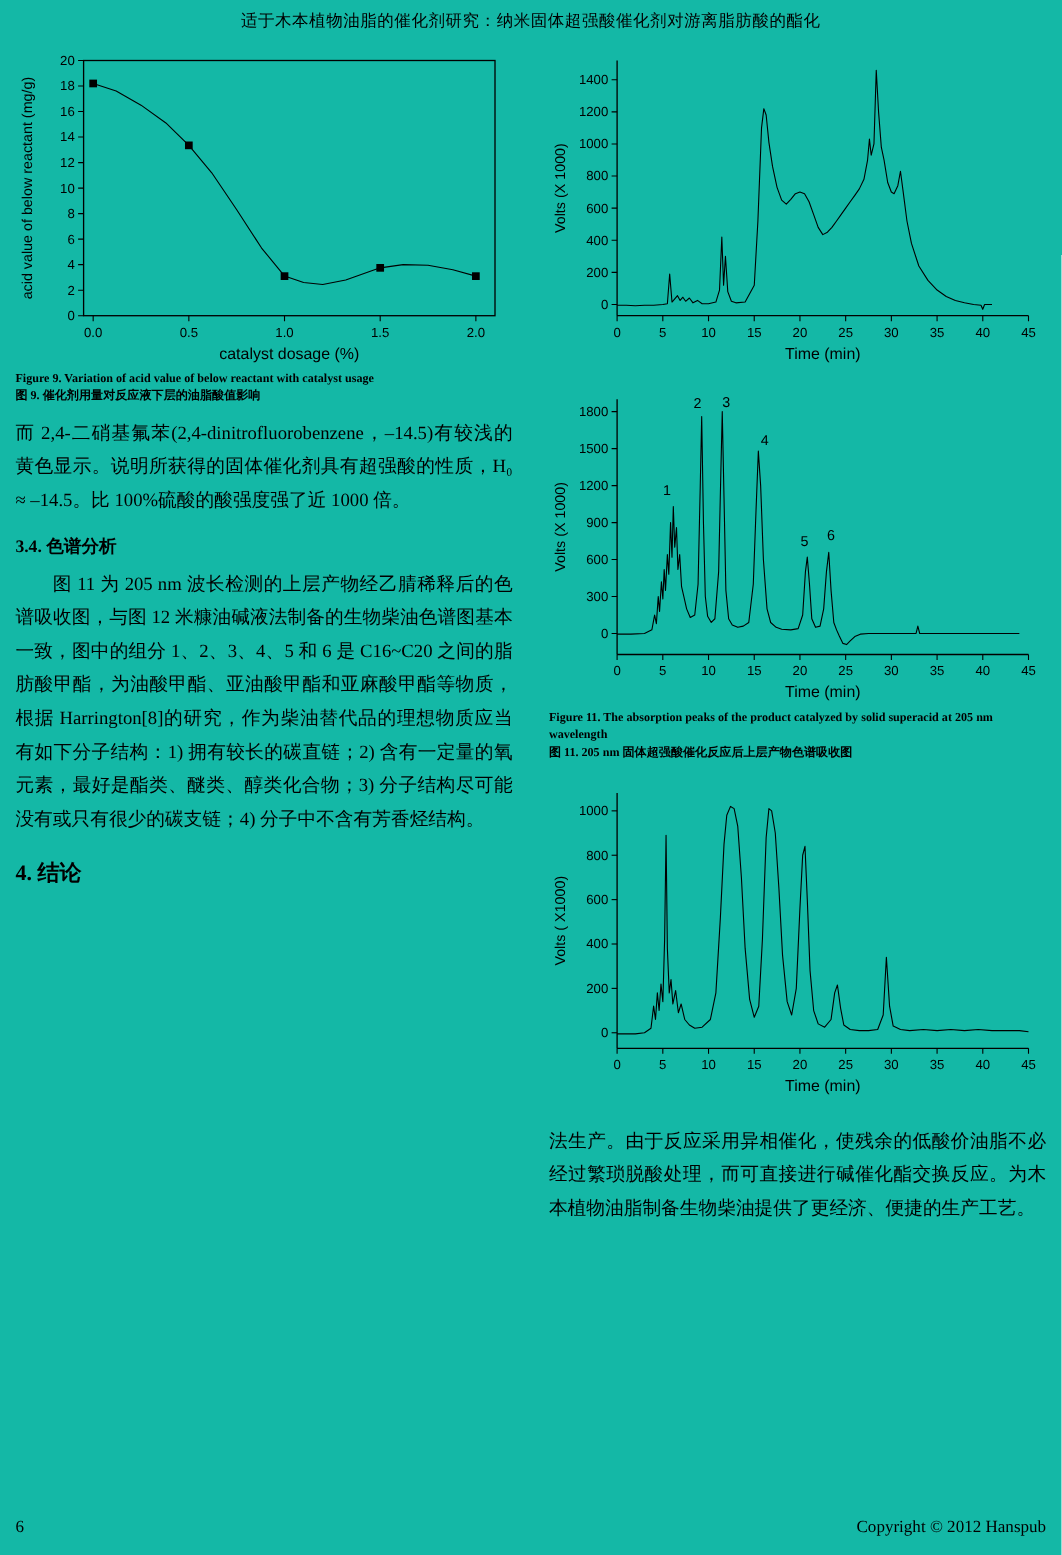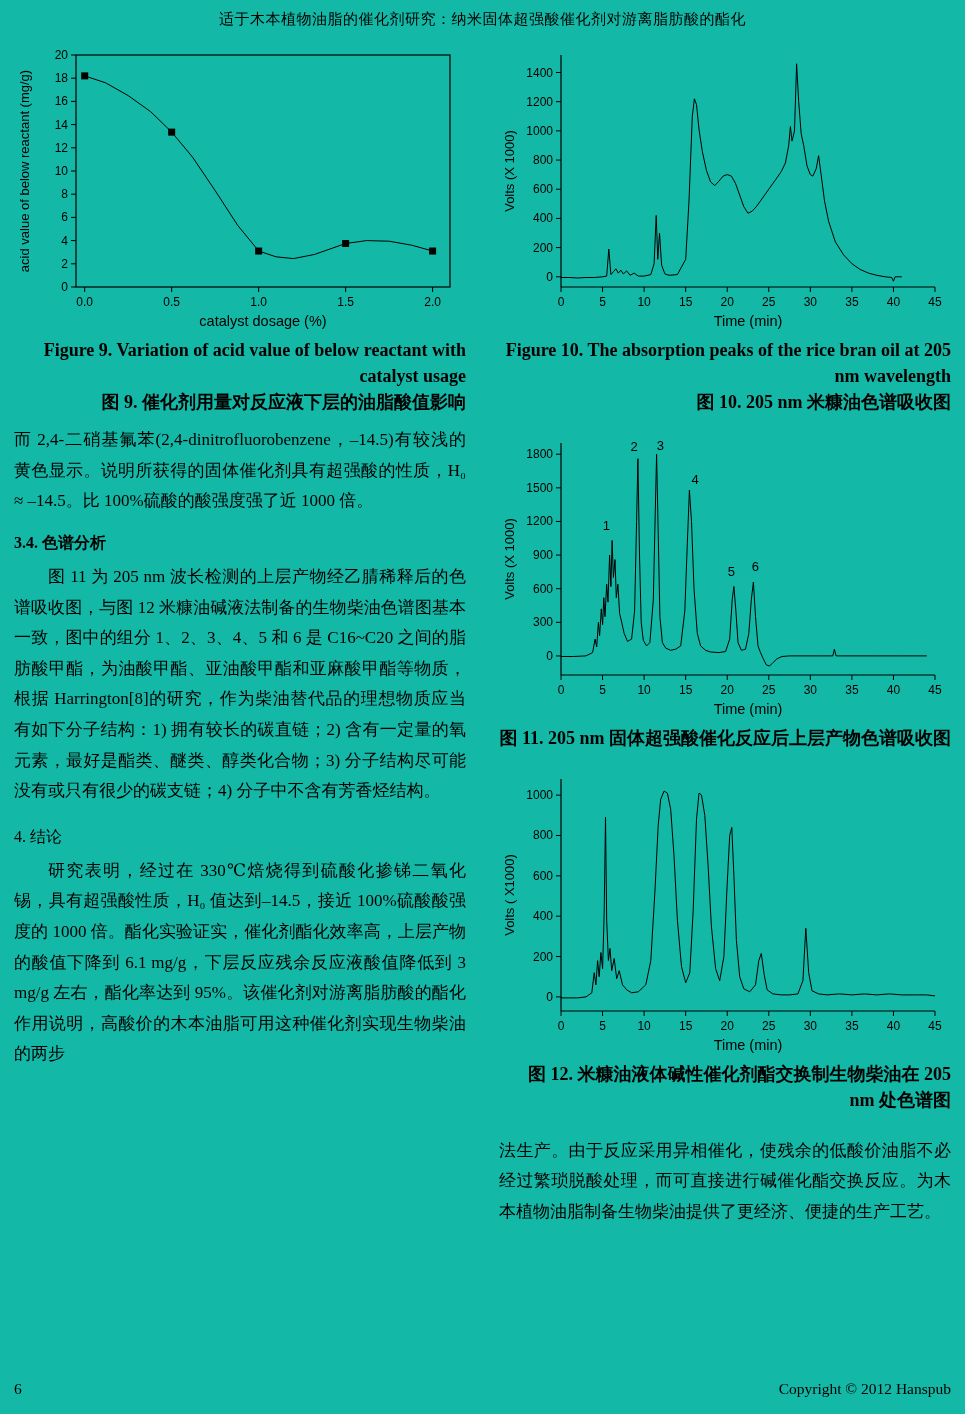--- a/index.html
+++ b/index.html
@@ -6,25 +6,25 @@
   .page{
     width:965px;height:1414px;background:#14b8a6;color:#000;
     position:relative;box-sizing:border-box;padding:10px 14px 0 14px;
     font-family:"Liberation Serif","DejaVu Serif",serif;overflow:hidden;
   }
   .header{text-align:center;font-size:15px;margin:0 0 12px 0;letter-spacing:0.5px;}
   .columns{display:flex;gap:33px;}
   .col{width:452px;}
   .figure{margin:2px 0 10px 0;}
   .chart{width:452px;height:292px;}
-  .caption{text-align:right;font-weight:bold;font-size:18px;line-height:1.45;margin-top:2px;}
+  .caption{text-align:left;font-weight:bold;font-size:11px;line-height:1.45;margin-top:2px;}
   .body-text{font-size:17px;line-height:1.8;text-align:justify;margin:8px 0;}
   .indent{text-indent:2em;}
   .sec{font-size:16px;font-weight:bold;margin:16px 0 4px 0;}
-  .sec-big{font-size:16px;font-weight:normal;margin:20px 0 6px 0;}
+  .sec-big{font-size:20px;font-weight:bold;margin:20px 0 6px 0;}
   .footer{
     position:absolute;left:14px;right:14px;bottom:16px;
     display:flex;justify-content:space-between;font-size:15.5px;
   }
   .fig-gap{margin-bottom:16px;}
   .cont-para{margin-top:22px;}
 </style>
 </head>
 <body>
 
@@ -90,21 +90,20 @@
 
       <p class="body-text">而 2,4-二硝基氟苯(2,4-dinitrofluorobenzene，–14.5)有较浅的黄色显示。说明所获得的固体催化剂具有超强酸的性质，H₀ ≈ –14.5。比 100%硫酸的酸强度强了近 1000 倍。</p>
 
       <div class="sec">3.4. 色谱分析</div>
 
 
       <p class="body-text indent">图 11 为 205 nm 波长检测的上层产物经乙腈稀释后的色谱吸收图，与图 12 米糠油碱液法制备的生物柴油色谱图基本一致，图中的组分 1、2、3、4、5 和 6 是 C16~C20 之间的脂肪酸甲酯，为油酸甲酯、亚油酸甲酯和亚麻酸甲酯等物质，根据 Harrington[8]的研究，作为柴油替代品的理想物质应当有如下分子结构：1) 拥有较长的碳直链；2) 含有一定量的氧元素，最好是酯类、醚类、醇类化合物；3) 分子结构尽可能没有或只有很少的碳支链；4) 分子中不含有芳香烃结构。</p>
 
       <div class="sec-big">4. 结论</div>
 
-      <p class="body-text indent">研究表明，经过在 330℃焙烧得到硫酸化掺锑二氧化锡，具有超强酸性质，H₀ 值达到–14.5，接近 100%硫酸酸强度的 1000 倍。酯化实验证实，催化剂酯化效率高，上层产物的酸值下降到 6.1 mg/g，下层反应残余反应液酸值降低到 3 mg/g 左右，酯化率达到 95%。该催化剂对游离脂肪酸的酯化作用说明，高酸价的木本油脂可用这种催化剂实现生物柴油的两步</p>
 
     </div>
 
     <div class="col">
 
       <div class="figure fig-gap">
         <div class="chart"><svg width="452" height="292" viewBox="0 0 452 292">
               <line x1="62" y1="12" x2="62" y2="244" stroke="#000" stroke-width="1.2"></line>
               <line x1="62" y1="244" x2="436" y2="244" stroke="#000" stroke-width="1.2"></line>
               <line x1="62" y1="244" x2="62" y2="249" stroke="#000"></line>
@@ -140,24 +139,20 @@
               <line x1="57" y1="87.87421383647799" x2="62" y2="87.87421383647799" stroke="#000"></line>
               <text x="54" y="91.87421383647799" text-anchor="end" font-size="12" font-family="&quot;Liberation Sans&quot;,&quot;DejaVu Sans&quot;,sans-serif" fill="#000">1000</text>
               <line x1="57" y1="58.69182389937106" x2="62" y2="58.69182389937106" stroke="#000"></line>
               <text x="54" y="62.69182389937106" text-anchor="end" font-size="12" font-family="&quot;Liberation Sans&quot;,&quot;DejaVu Sans&quot;,sans-serif" fill="#000">1200</text>
               <line x1="57" y1="29.509433962264154" x2="62" y2="29.509433962264154" stroke="#000"></line>
               <text x="54" y="33.509433962264154" text-anchor="end" font-size="12" font-family="&quot;Liberation Sans&quot;,&quot;DejaVu Sans&quot;,sans-serif" fill="#000">1400</text>
               <polyline points="62.0,234.5 70.3,234.5 78.6,235.0 86.9,234.5 95.2,234.5 103.6,233.8 107.7,233.1 109.8,206.1 111.9,231.6 114.4,228.7 116.9,225.8 119.3,230.1 121.8,227.2 124.3,230.9 127.7,227.9 131.0,232.3 135.1,230.1 139.3,233.1 145.1,233.1 151.8,231.6 155.1,220.7 157.2,172.5 158.8,216.3 160.5,190.0 162.6,222.1 165.9,230.9 170.0,232.3 178.4,231.6 186.7,216.3 190.0,157.9 193.3,73.3 195.4,55.8 197.5,61.6 200.0,86.4 203.3,108.3 207.4,127.3 211.6,138.9 215.8,142.6 219.9,138.2 224.1,133.1 228.2,131.6 232.4,133.1 236.5,140.4 240.7,152.1 244.8,163.7 249.0,170.3 253.2,168.1 257.3,163.7 261.5,157.9 265.6,152.1 269.8,146.2 273.9,140.4 278.1,134.6 282.2,128.7 286.4,120.0 289.7,102.5 291.4,83.5 293.0,98.1 295.5,87.9 297.6,20.8 299.7,58.7 302.2,90.8 304.7,102.5 308.0,122.9 311.3,131.6 313.8,133.1 317.2,125.8 319.6,112.7 322.1,131.6 325.5,157.9 329.6,178.3 336.3,198.8 344.6,211.9 352.9,220.7 361.2,226.5 369.5,230.1 377.8,232.3 386.1,233.8 392.8,234.5 394.4,238.2 396.1,233.8 402.8,233.8" fill="none" stroke="#000" stroke-width="1" stroke-linejoin="round"></polyline>
               <text x="249" y="283" text-anchor="middle" font-size="14.5" font-family="&quot;Liberation Sans&quot;,&quot;DejaVu Sans&quot;,sans-serif" fill="#000">Time  (min)</text>
               <text x="15" y="128" text-anchor="middle" font-size="13" font-family="&quot;Liberation Sans&quot;,&quot;DejaVu Sans&quot;,sans-serif" fill="#000" transform="rotate(-90 15 128)">Volts  (X 1000)</text>
             </svg></div>
-        <div class="caption">
-          <div>Figure 10. The absorption peaks of the rice bran oil at 205 nm wavelength</div>
-          <div>图 10. 205 nm 米糠油色谱吸收图</div>
-        </div>
       </div>
 
       <div class="figure fig-gap">
         <div class="chart"><svg width="452" height="292" viewBox="0 0 452 292">
               <line x1="62" y1="12" x2="62" y2="244" stroke="#000" stroke-width="1.2"></line>
               <line x1="62" y1="244" x2="436" y2="244" stroke="#000" stroke-width="1.2"></line>
               <line x1="62" y1="244" x2="62" y2="249" stroke="#000"></line>
               <text x="62" y="263" text-anchor="middle" font-size="12" font-family="&quot;Liberation Sans&quot;,&quot;DejaVu Sans&quot;,sans-serif" fill="#000">0</text>
               <line x1="103.55555555555554" y1="244" x2="103.55555555555554" y2="249" stroke="#000"></line>
               <text x="103.55555555555554" y="263" text-anchor="middle" font-size="12" font-family="&quot;Liberation Sans&quot;,&quot;DejaVu Sans&quot;,sans-serif" fill="#000">5</text>
@@ -195,20 +190,21 @@
               <text x="107.29555555555555" y="99.42028985507247" text-anchor="middle" font-size="13" font-family="&quot;Liberation Sans&quot;,&quot;DejaVu Sans&quot;,sans-serif" fill="#000">1</text>
               <text x="135.13777777777779" y="19.845410628019323" text-anchor="middle" font-size="13" font-family="&quot;Liberation Sans&quot;,&quot;DejaVu Sans&quot;,sans-serif" fill="#000">2</text>
               <text x="161.3177777777778" y="18.724637681159436" text-anchor="middle" font-size="13" font-family="&quot;Liberation Sans&quot;,&quot;DejaVu Sans&quot;,sans-serif" fill="#000">3</text>
               <text x="196.22444444444443" y="53.46859903381642" text-anchor="middle" font-size="13" font-family="&quot;Liberation Sans&quot;,&quot;DejaVu Sans&quot;,sans-serif" fill="#000">4</text>
               <text x="232.37777777777777" y="145.37198067632852" text-anchor="middle" font-size="13" font-family="&quot;Liberation Sans&quot;,&quot;DejaVu Sans&quot;,sans-serif" fill="#000">5</text>
               <text x="256.48" y="139.768115942029" text-anchor="middle" font-size="13" font-family="&quot;Liberation Sans&quot;,&quot;DejaVu Sans&quot;,sans-serif" fill="#000">6</text>
               <text x="249" y="283" text-anchor="middle" font-size="14.5" font-family="&quot;Liberation Sans&quot;,&quot;DejaVu Sans&quot;,sans-serif" fill="#000">Time  (min)</text>
               <text x="15" y="128" text-anchor="middle" font-size="13" font-family="&quot;Liberation Sans&quot;,&quot;DejaVu Sans&quot;,sans-serif" fill="#000" transform="rotate(-90 15 128)">Volts  (X 1000)</text>
             </svg></div>
         <div class="caption">
+          <div>Figure 11. The absorption peaks of the product catalyzed by solid superacid at 205 nm wavelength</div>
           <div>图 11. 205 nm 固体超强酸催化反应后上层产物色谱吸收图</div>
         </div>
       </div>
 
       <div class="figure fig-gap">
         <div class="chart"><svg width="452" height="292" viewBox="0 0 452 292">
               <line x1="62" y1="12" x2="62" y2="244" stroke="#000" stroke-width="1.2"></line>
               <line x1="62" y1="244" x2="436" y2="244" stroke="#000" stroke-width="1.2"></line>
               <line x1="62" y1="244" x2="62" y2="249" stroke="#000"></line>
               <text x="62" y="263" text-anchor="middle" font-size="12" font-family="&quot;Liberation Sans&quot;,&quot;DejaVu Sans&quot;,sans-serif" fill="#000">0</text>
@@ -240,21 +236,20 @@
               <text x="54" y="112.83478260869566" text-anchor="end" font-size="12" font-family="&quot;Liberation Sans&quot;,&quot;DejaVu Sans&quot;,sans-serif" fill="#000">600</text>
               <line x1="57" y1="68.48695652173913" x2="62" y2="68.48695652173913" stroke="#000"></line>
               <text x="54" y="72.48695652173913" text-anchor="end" font-size="12" font-family="&quot;Liberation Sans&quot;,&quot;DejaVu Sans&quot;,sans-serif" fill="#000">800</text>
               <line x1="57" y1="28.13913043478263" x2="62" y2="28.13913043478263" stroke="#000"></line>
               <text x="54" y="32.13913043478263" text-anchor="end" font-size="12" font-family="&quot;Liberation Sans&quot;,&quot;DejaVu Sans&quot;,sans-serif" fill="#000">1000</text>
               <polyline points="62.0,230.9 70.3,230.9 78.6,230.9 86.9,229.9 92.8,225.8 95.2,205.7 96.9,217.8 98.6,193.6 100.2,209.7 101.9,185.5 103.6,201.6 105.2,145.1 106.5,50.3 107.7,153.2 109.4,193.6 111.0,181.5 112.7,203.7 115.2,191.5 117.7,211.7 120.2,203.7 123.5,217.8 127.7,222.8 132.6,225.8 139.3,224.8 146.8,217.8 151.8,193.6 155.9,125.0 159.2,58.4 161.7,32.2 165.1,24.1 168.4,26.1 171.7,42.3 175.0,88.7 178.4,153.2 182.5,199.6 186.7,215.8 190.8,205.7 194.1,145.1 197.5,52.3 200.0,26.1 202.5,28.1 205.8,48.3 209.1,98.7 212.4,159.3 216.6,201.6 220.7,213.7 224.9,189.5 228.2,116.9 230.7,68.5 232.8,60.4 234.9,108.8 237.4,173.4 240.7,209.7 244.8,221.8 250.7,224.8 256.5,217.8 259.8,193.6 262.3,186.5 265.2,207.7 268.1,222.8 273.9,226.9 282.2,227.9 290.6,227.9 298.9,226.9 303.9,213.7 306.8,161.3 309.7,205.7 313.0,223.8 319.6,226.9 328.0,227.9 340.4,226.9 352.9,227.9 365.4,226.9 377.8,227.9 390.3,226.9 402.8,227.9 415.2,227.9 427.7,227.9 436.0,228.9" fill="none" stroke="#000" stroke-width="1" stroke-linejoin="round"></polyline>
               <text x="249" y="283" text-anchor="middle" font-size="14.5" font-family="&quot;Liberation Sans&quot;,&quot;DejaVu Sans&quot;,sans-serif" fill="#000">Time  (min)</text>
               <text x="15" y="128" text-anchor="middle" font-size="13" font-family="&quot;Liberation Sans&quot;,&quot;DejaVu Sans&quot;,sans-serif" fill="#000" transform="rotate(-90 15 128)">Volts ( X1000)</text>
             </svg></div>
         <div class="caption">
-          <div>图 12. 米糠油液体碱性催化剂酯交换制生物柴油在 205 nm 处色谱图</div>
         </div>
       </div>
 
       <p class="body-text cont-para">法生产。由于反应采用异相催化，使残余的低酸价油脂不必经过繁琐脱酸处理，而可直接进行碱催化酯交换反应。为木本植物油脂制备生物柴油提供了更经济、便捷的生产工艺。</p>
 
     </div>
   </div>
 
   <div class="footer">
     <span>6</span>

